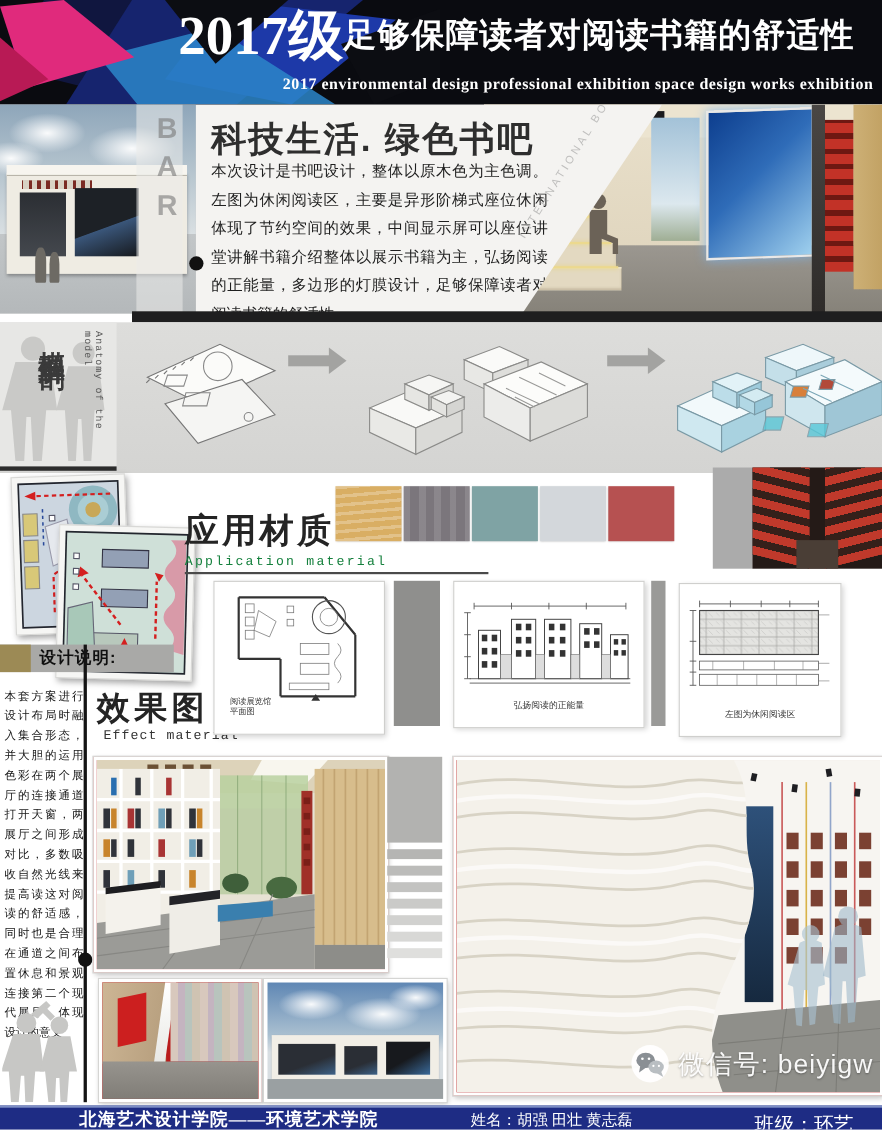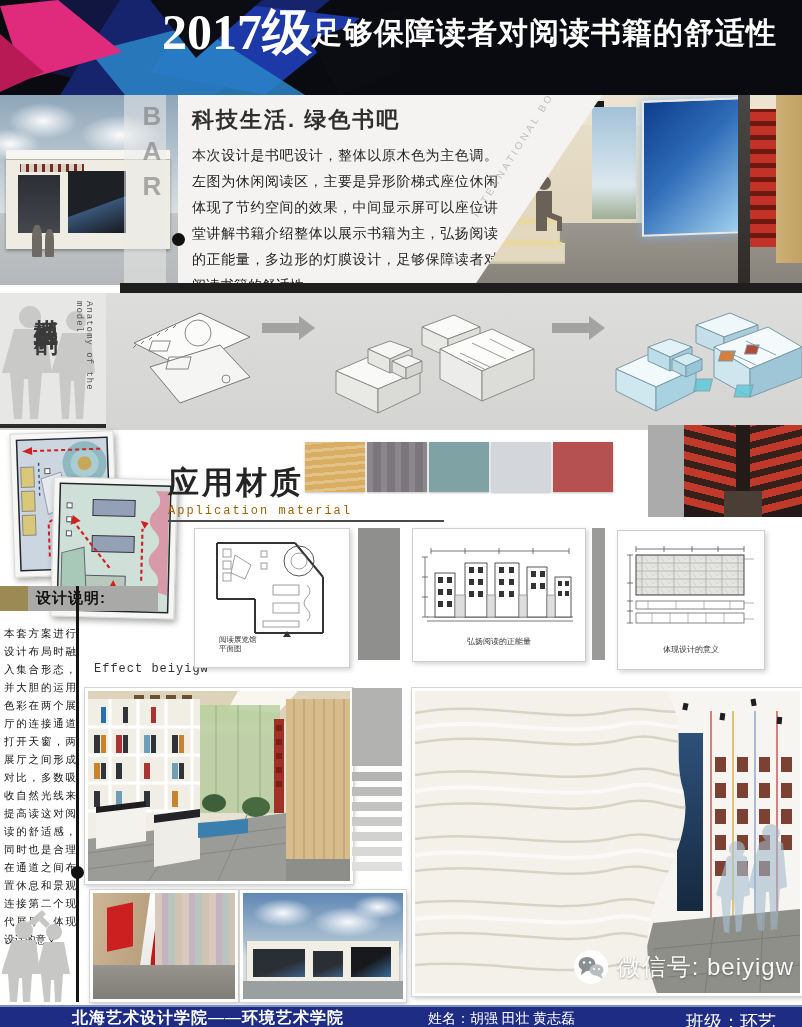--- a/index.html
+++ b/index.html
@@ -45,21 +45,21 @@
     background:linear-gradient(180deg,#a3c2d8,#dce8ee 70%,#9fae94);}
   .int-screen{position:absolute;left:202px;top:4px;width:94px;height:132px;transform:skewY(-2deg);
     background:linear-gradient(135deg,#0d3e8e 0%,#2f6cb8 45%,#9fd0ee 100%);box-shadow:0 0 10px rgba(120,180,240,.8);border:2px solid #e8e8e8;}
   .int-glass{position:absolute;left:298px;top:0;width:12px;height:190px;background:linear-gradient(180deg,#4a4744,#2e2b29);}
   .int-redshelf{position:absolute;left:310px;top:14px;width:26px;height:138px;
     background:repeating-linear-gradient(0deg,#c23227 0 9px,#6e1812 9px 14px);}
   .int-wood{position:absolute;left:336px;top:0;width:26px;height:168px;
     background:linear-gradient(90deg,#cdb076,#c2a264),repeating-linear-gradient(90deg,transparent 0 5px,rgba(120,90,40,.25) 5px 6px);}
   .wedge{left:178px;top:0;width:424px;height:190px;background:#f4f3f1;
     clip-path:polygon(0 0,100% 0,70% 100%,0 100%);box-shadow:2px 0 5px rgba(0,0,0,.25);}
-  .wedge-title{position:absolute;left:14px;top:10px;font-size:22px;font-weight:bold;color:#2e2e2e;letter-spacing:2px;}
+  .wedge-title{position:absolute;left:14px;top:10px;font-size:32px;font-weight:bold;color:#2e2e2e;letter-spacing:2px;}
   .wedge-para{position:absolute;left:14px;top:47px;width:306px;font-size:14px;line-height:26px;color:#1f1f1f;text-align:justify;}
   .watermark{position:absolute;left:292px;top:118px;transform:rotate(-58deg);transform-origin:left top;
     font-size:10px;letter-spacing:3px;color:rgba(140,140,140,.5);white-space:nowrap;}
   .dot{position:absolute;width:13px;height:13px;border-radius:50%;background:#111;}
   .darkbar{left:120px;top:283px;width:682px;height:10px;background:#1e1e1f;}
 
   
   .anatomy{left:0;top:293px;width:802px;height:137px;background:linear-gradient(180deg,#dddddb,#d4d4d2);}
   .anat-label{left:0;top:0;width:106px;height:131px;background:#e7e7e5;border-bottom:4px solid #2c2c2c;overflow:hidden;}
   .anat-cn{position:absolute;left:30px;top:6px;writing-mode:vertical-rl;text-orientation:upright;
@@ -68,21 +68,21 @@
     font-family:"Liberation Mono",monospace;font-size:9px;color:#555;letter-spacing:1px;}
   .silh{position:absolute;fill:#c9c9c7;}
   .arrow{position:absolute;height:10px;background:#a3a3a1;}
   .arrow:after{content:"";position:absolute;right:-15px;top:-7px;border-left:16px solid #a3a3a1;
     border-top:12px solid transparent;border-bottom:12px solid transparent;}
 
   
   .plan-frame{background:#f6f6f4;padding:5px;box-shadow:2px 3px 6px rgba(0,0,0,.35);border:1px solid #d8d8d6;}
   .mat-title-wrap{left:168px;top:462px;width:276px;border-bottom:2px solid #4a4a4a;padding-bottom:2px;}
   .mat-cn{font-size:31px;font-weight:bold;color:#242424;letter-spacing:3px;}
-  .mat-en{font-family:"Liberation Mono",monospace;font-size:12px;color:#a16207;letter-spacing:2px;}
+  .mat-en{font-family:"Liberation Mono",monospace;font-size:12px;color:#15803d;letter-spacing:2px;}
   .swatch{position:absolute;top:442px;width:60px;height:50px;box-shadow:0 1px 2px rgba(0,0,0,.25);}
   .sw-wood{background-image:repeating-linear-gradient(175deg,rgba(255,255,255,.25) 0 3px,transparent 3px 8px);}
   .sw-gray{background-image:repeating-linear-gradient(90deg,rgba(255,255,255,.12) 0 6px,transparent 6px 14px);}
   .gray-strip{background:#ababab;}
   .redshelf-render{left:684px;top:425px;width:118px;height:92px;overflow:hidden;background:#241a17;}
   .rs-left{position:absolute;left:0;top:0;width:52px;height:92px;transform:skewY(14deg);transform-origin:right top;
     background:repeating-linear-gradient(0deg,#c0392b 0 8px,#35201a 8px 15px);}
   .rs-right{position:absolute;right:0;top:0;width:52px;height:92px;transform:skewY(-14deg);transform-origin:left top;
     background:repeating-linear-gradient(0deg,#c0392b 0 8px,#35201a 8px 15px);}
   .rs-floor{position:absolute;left:40px;bottom:0;width:38px;height:26px;background:#4a3e36;}
@@ -137,20 +137,21 @@
       <polygon points="90,52 195,25 305,95 125,95" fill="#2b86c9" opacity="0.85"></polygon>
       <polygon points="0,6 58,0 122,52 24,80" fill="#e02a7c"></polygon>
       <polygon points="0,34 44,72 0,92" fill="#b81a55"></polygon>
       <polygon points="150,0 262,0 196,58" fill="#0c0d12"></polygon>
       <polygon points="310,40 400,8 400,70 340,95" fill="#0c0d12"></polygon>
     </svg>
     <div class="abs hdr-title">
       <span class="hdr-year">2017级</span>
       <span class="hdr-cn">足够保障读者对阅读书籍的舒适性</span>
     </div>
+    <div class="abs hdr-sub">2017 environmental design professional exhibition space design works exhibition</div>
   </div>
 
   <div class="abs topband">
 
     <div class="abs ext-render">
       <div class="cloud" style="left:8px;top:8px;width:70px;height:36px;"></div>
       <div class="cloud" style="left:80px;top:20px;width:80px;height:40px;"></div>
       <div class="cloud" style="left:-20px;top:34px;width:60px;height:30px;"></div>
       <div class="ext-building">
         <div class="ext-roof"></div>
@@ -356,21 +357,22 @@
     <g fill="#c7c7c5">
       <circle cx="22" cy="22" r="9"></circle>
         <path d="M26,14 L40,2 l4,4 -12,12 z"></path>
       <path d="M10,32 h24 l4,34 h-8 l-2,28 h-7 l-1,-24 h-3 l-2,24 h-7 l-2,-28 h-7 z"></path>
       <circle cx="52" cy="24" r="8"></circle>
         <path d="M48,16 L38,6 l-4,4 10,10 z"></path>
       <path d="M42,34 h20 l6,32 h-7 l-2,28 h-6 l-1,-22 h-3 l-1,22 h-6 l-3,-28 h-5 z"></path>
     </g>
   </svg>
 
-  <div class="abs fx-title-en">Effect beiyigw</div>
+  <div class="abs fx-title-cn">效果图</div>
+  <div class="abs fx-title-en">Effect material</div>
 
   <div class="abs cad" style="left:194px;top:528px;width:154px;height:138px;">
     <svg width="154" height="112">
       <g fill="none" stroke="#333" stroke-width="2">
         <path d="M22,14 H100 M22,14 V70 M22,70 H60"></path>
         <path d="M60,70 V104 M60,104 H128 M128,104 V48 M100,14 L128,48"></path>
       </g>
       <circle cx="104" cy="32" r="15" fill="none" stroke="#555" stroke-width="1"></circle>
       <circle cx="104" cy="32" r="8" fill="none" stroke="#777" stroke-width=".7"></circle>
       <g fill="none" stroke="#777" stroke-width=".7">
@@ -380,21 +382,21 @@
         <rect x="78" y="56" width="26" height="10"></rect>
           <rect x="78" y="74" width="26" height="10"></rect>
         <rect x="68" y="92" width="36" height="6"></rect>
         <path d="M40,26 l16,10 l-6,14 l-14,-6 z"></path>
         <rect x="66" y="22" width="6" height="6"></rect>
           <rect x="66" y="34" width="6" height="6"></rect>
         <path d="M112,56 q6,6 0,12 q-6,6 0,12 q6,6 0,12"></path>
       </g>
       <path d="M88,108 l4,-6 l4,6 z" fill="#333"></path>
     </svg>
-    <div class="cad-cap" style="left:24px;top:106px;">
+    <div class="cad-cap" style="left:14px;top:106px;font-family:Liberation Mono, monospace;">
       <div>阅读展览馆</div>
       <div>平面图</div>
     </div>
   </div>
 
   <div class="abs gray-strip" style="left:358px;top:528px;width:42px;height:132px;background:#8f8f8d;"></div>
 
   <div class="abs cad" style="left:412px;top:528px;width:172px;height:132px;">
     <svg width="172" height="104">
       <g stroke="#555" stroke-width=".8" fill="none">
@@ -472,21 +474,21 @@
         <rect x="18" y="82" width="108" height="10"></rect>
       </g>
       <g stroke="#777" stroke-width=".5">
         <path d="M34,82 v10 M52,82 v10 M70,82 v10 M88,82 v10 M106,82 v10"></path>
         <path d="M30,70 v8 M58,70 v8 M86,70 v8 M112,70 v8"></path>
       </g>
       <g stroke="#666" stroke-width=".5">
           <path d="M126,28 h10 M126,72 h10 M126,88 h10"></path>
         </g>
     </svg>
-    <div class="cad-cap" style="left:50%;transform:translateX(-50%);top:114px;font-size:8px;">体现设计的意义</div>
+    <div class="cad-cap" style="left:50%;transform:translateX(-50%);top:114px;font-size:8px;">左图为休闲阅读区</div>
   </div>
 
   <div class="abs pic" style="left:85px;top:688px;width:262px;height:190px;">
     <svg width="262" height="190">
       <rect width="262" height="190" fill="#e7e2d4"></rect>
       <rect x="0" y="0" width="262" height="30" fill="#ddd3ba"></rect>
       <g fill="#6b5034">
           <rect x="46" y="4" width="10" height="20"></rect>
           <rect x="62" y="4" width="10" height="20"></rect>
           <rect x="78" y="4" width="10" height="20"></rect>

